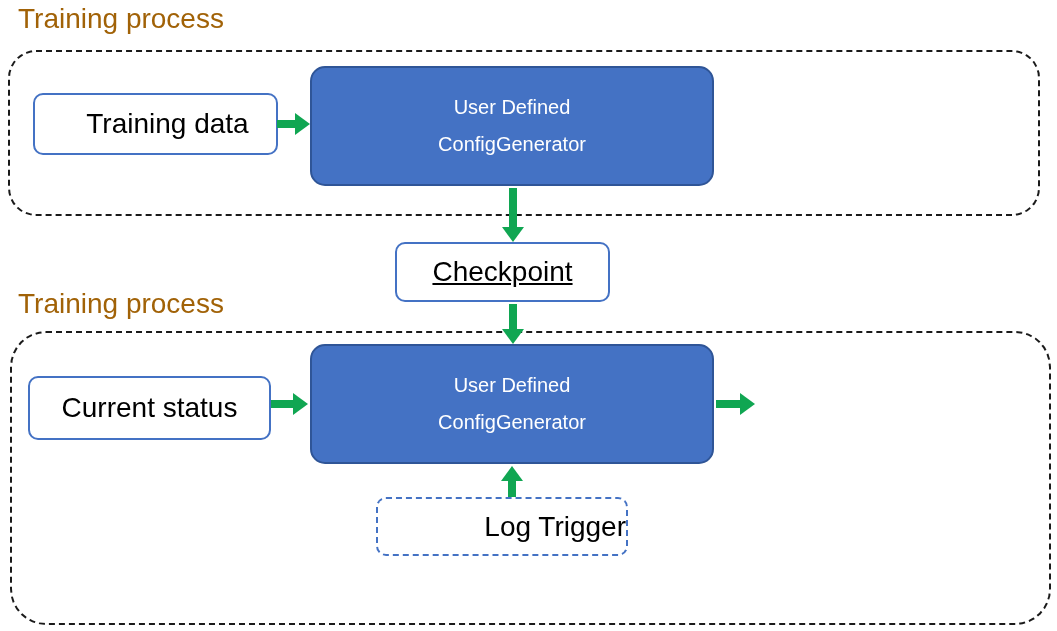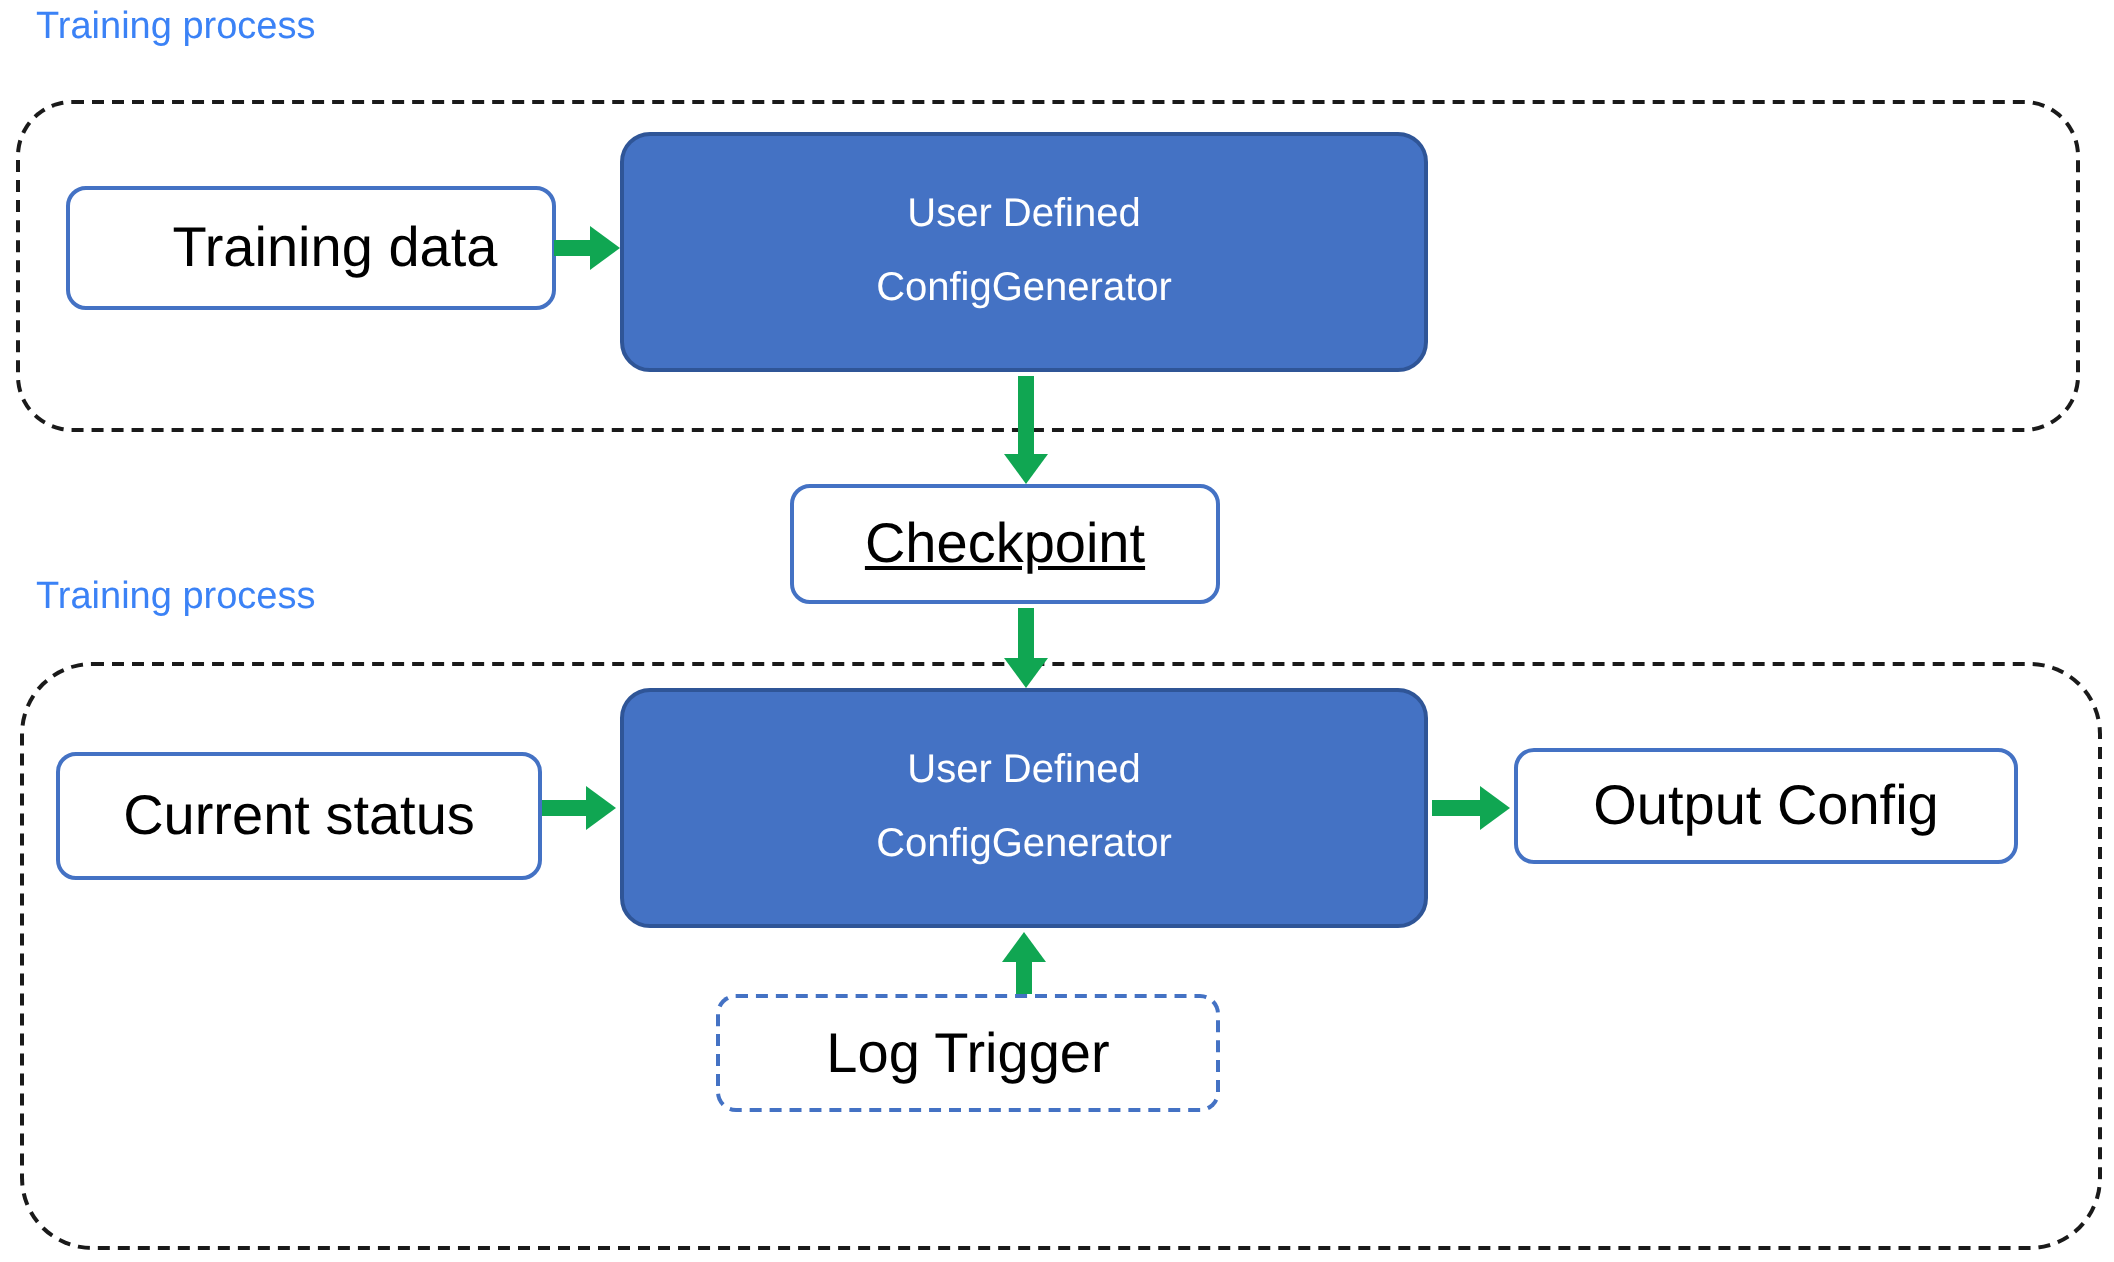--- a/index.html
+++ b/index.html
@@ -9,22 +9,22 @@
   .canvas {
     position: relative;
     width: 1057px;
     height: 631px;
     background: #ffffff;
     overflow: hidden;
   }
 
   .section-label {
     position: absolute;
-    font-size: 19px;
-    color: #3b82f6;
+    font-size: 28px;
+    color: #a16207;
     white-space: nowrap;
   }
   #training-label  { left: 18px; top: 3px; }
   #inference-label { left: 18px; top: 288px; }
 
   .dashed-container {
     position: absolute;
     border: 2.5px dashed #1a1a1a;
     background: transparent;
   }
@@ -61,21 +61,21 @@
     flex-direction: column;
   }
   #generator-training-node  { left: 310px; top: 66px;  width: 404px; height: 120px; }
   #generator-inference-node { left: 310px; top: 344px; width: 404px; height: 120px; }
 
   .trigger-node {
     border: 2px dashed #4472C4;
     border-radius: 10px;
     background: #ffffff;
   }
-  #log-trigger-node   { left: 358px; top: 497px; width: 252px; height: 59px; z-index: 4; }
+  #log-trigger-node   { left: 376px; top: 497px; width: 252px; height: 59px; z-index: 4; justify-content: flex-end; }
   #clock-trigger-node { left: 432px; top: 548px; width: 261px; height: 57px; z-index: 5; }
 
   
   .arrow { position: absolute; display: flex; z-index: 3; }
   .arrow .shaft { background: #10A652; flex: 1; }
 
   .arrow-right { flex-direction: row; align-items: center; height: 22px; }
   .arrow-right .shaft { height: 8px; }
   .arrow-right .head {
     width: 0; height: 0;
@@ -135,23 +135,20 @@
 
   <div class="node io-node" id="current-status-node">
     <span>Current status</span>
   </div>
 
   <div class="node generator-node" id="generator-inference-node">
     <span>User Defined</span>
     <span>ConfigGenerator</span>
   </div>
 
-  <div class="node io-node" id="output-config-node">
-    <span>Output Config</span>
-  </div>
 
   <div class="node trigger-node" id="log-trigger-node">
     <span>Log Trigger</span>
   </div>
 
 
   <div class="arrow arrow-right" id="arrow-trainingdata-to-generator">
     <div class="shaft"></div>
     <div class="head"></div>
   </div>

